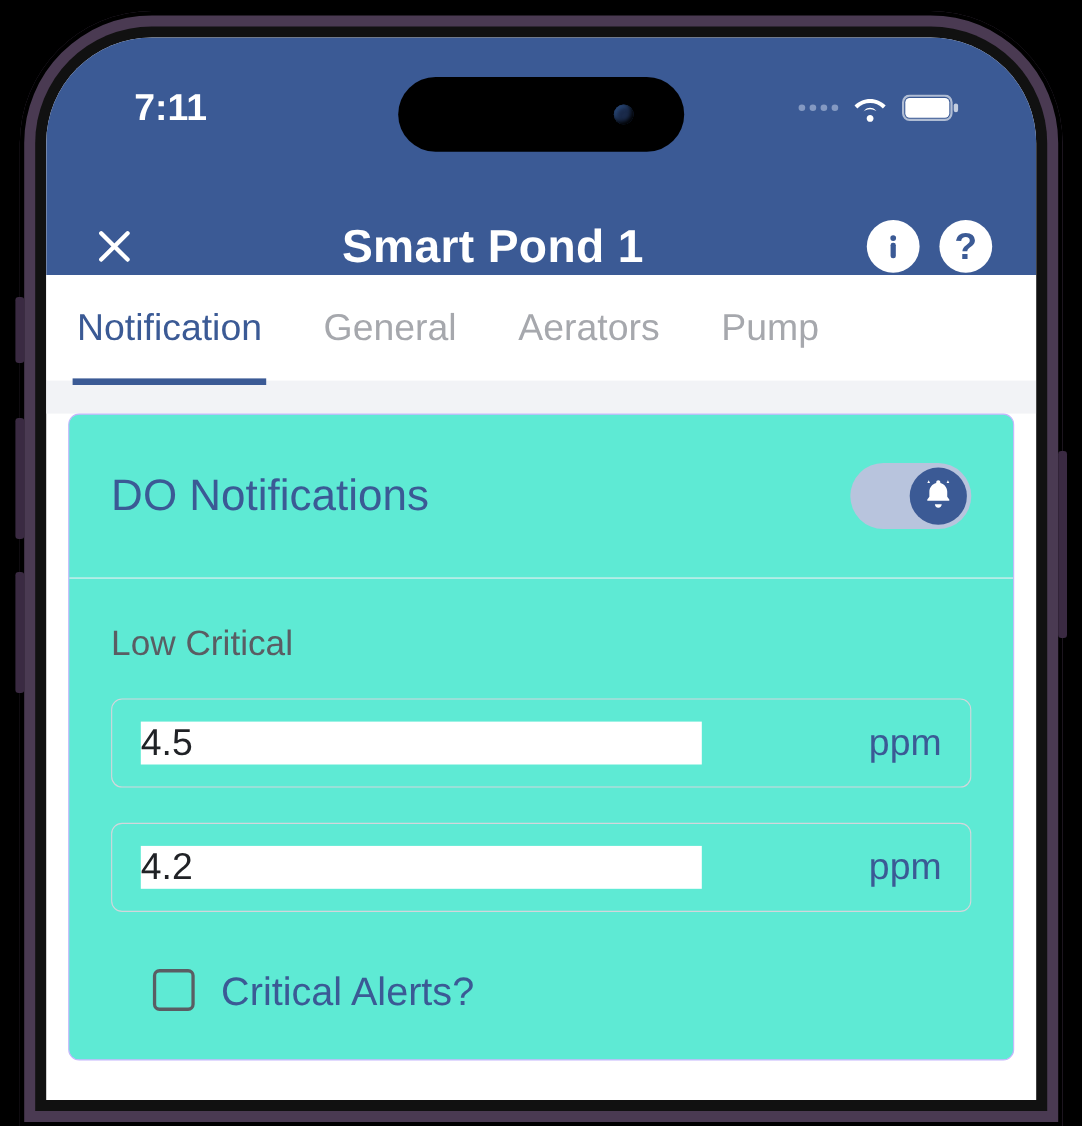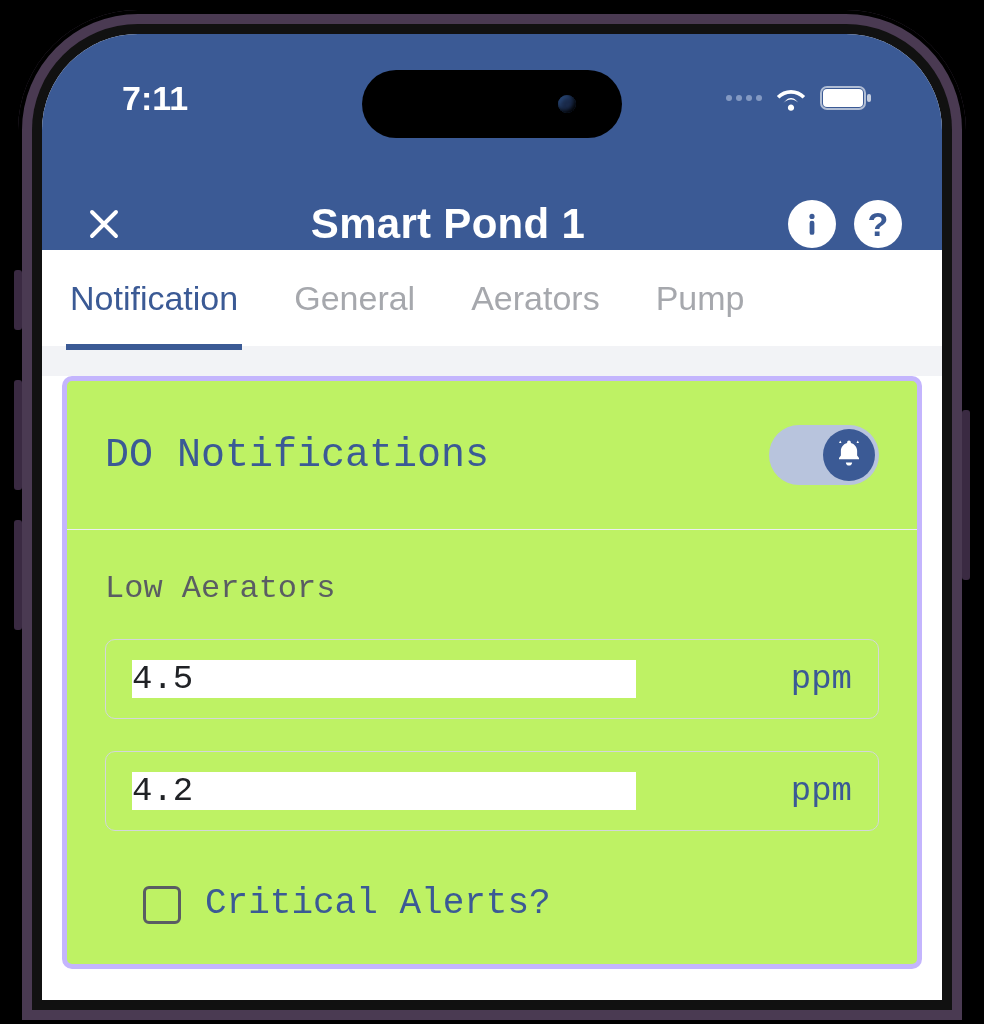--- a/index.html
+++ b/index.html
@@ -112,25 +112,24 @@
   .tab.active { color:#3b5a95; font-weight:500; }
   .tab.active::after {
     content:""; position:absolute; left:4px; right:4px; bottom:-22px;
     height:6px; background:#3b5a95;
   }
   .tab-strip-gap { height: 30px; background:#f2f3f6; }
 
   
   .card {
     margin: 0 20px 0 20px;
-    background:#bef264;
-    border:5px solid #c4b5fd;
+    background:#5eead4;
+    border:1px solid #c4b5fd;
     border-radius: 10px;
     padding: 0;
-    font-family: Liberation Mono, monospace;
   }
   .card-header {
     display:flex; align-items:center; justify-content:space-between;
     padding: 44px 38px;
     border-bottom:1px solid #eceef2;
   }
   .card-title { color:#3b5a95; font-size:40px; font-weight:500; }
 
   .toggle {
     width: 110px; height:60px; border-radius:40px;
@@ -152,21 +151,21 @@
     border:1px solid #d3d6db; border-radius:10px;
     padding: 20px 26px;
     display:flex; align-items:center; justify-content:space-between;
     font-size:34px;
     cursor:text;
     margin-top:32px;
   }
   .input-value { color:#202226; font-weight:400; border:none; outline:none; font-size:34px; width: 70%; font-family: inherit; }
   .input-unit { color:#3b5a95; font-weight:500; }
 
-  .check-row { display:flex; align-items:flex-end; gap: 24px; padding: 24px 0 10px 38px; }
+  .check-row { display:flex; align-items:flex-start; gap: 24px; padding: 24px 0 10px 38px; }
   .checkbox {
     width:38px; height:38px; border:3px solid #5a5d63; border-radius:6px; cursor:pointer;
   }
   .check-label { color:#3b5a95; font-size:36px; font-weight:500; cursor:pointer; }
 
   
   .side-btn { position:absolute; background:#2a2030; border-radius:3px; }
   .side-left1 { left:-4px; top:260px; width:8px; height:60px; background:#3a2a42; }
   .side-left2 { left:-4px; top:370px; width:8px; height:110px; background:#3a2a42; }
   .side-left3 { left:-4px; top:510px; width:8px; height:110px; background:#3a2a42; }
@@ -246,21 +245,21 @@
               <svg width="30" height="30" viewBox="0 0 24 24">
                     <path fill="#fff" d="M12 2c.8 0 1.5.7 1.5 1.5V4c2.9.7 5 3.3 5 6.4V14l1.5 2v1h-16v-1L5.5 14v-3.6c0-3.1 2.1-5.7 5-6.4v-.5C10.5 2.7 11.2 2 12 2zm0 20c-1.4 0-2.5-1.1-2.5-2.5h5C14.5 20.9 13.4 22 12 22zM4 4l1-2 1 2M20 4l-1-2-1 2"></path>
                   </svg>
               </span>
             </div>
           </div>
         </div>
 
         <div class="card-body">
           <div class="field">
-            <div class="field-label">Low Aerators</div>
+            <div class="field-label">Low Critical</div>
             <div class="input-wrap">
               <input class="input-value" value="4.5" style="">
               <span class="input-unit">ppm</span>
             </div>
           </div>
 
           <div class="field">
             <div class="input-wrap">
               <input class="input-value" value="4.2" style="">
               <span class="input-unit">ppm</span>

